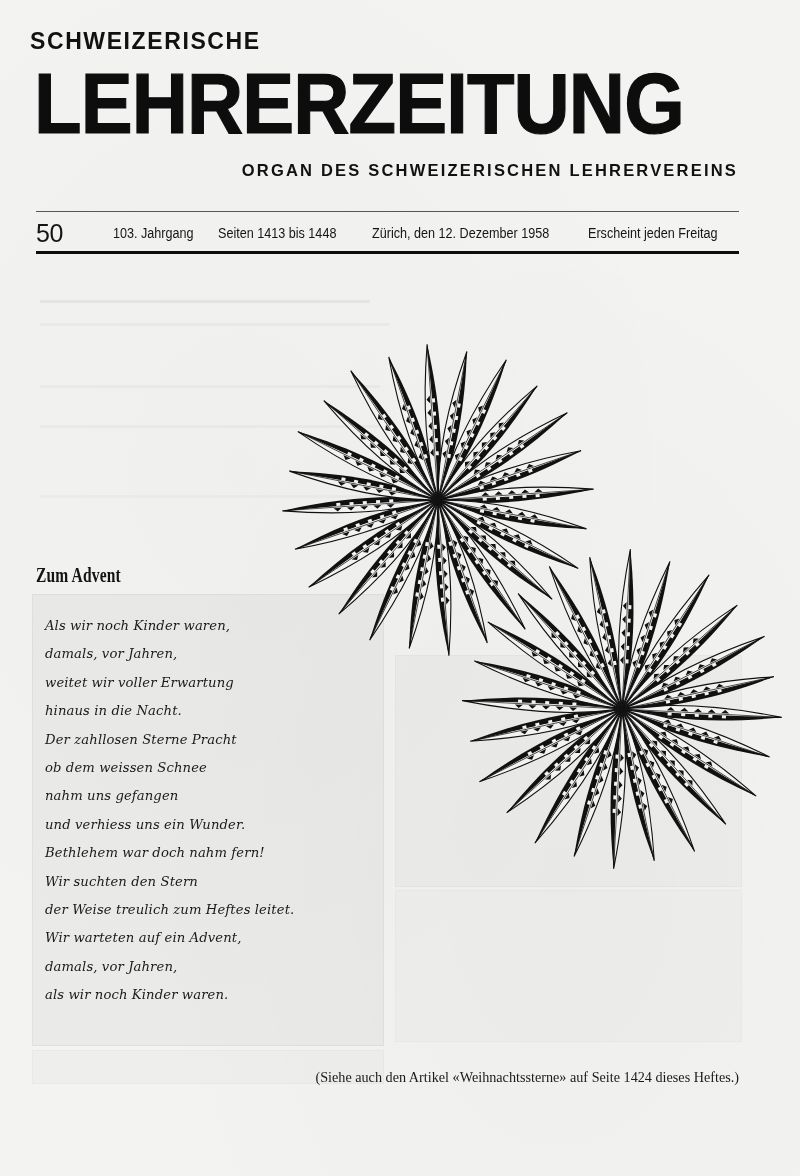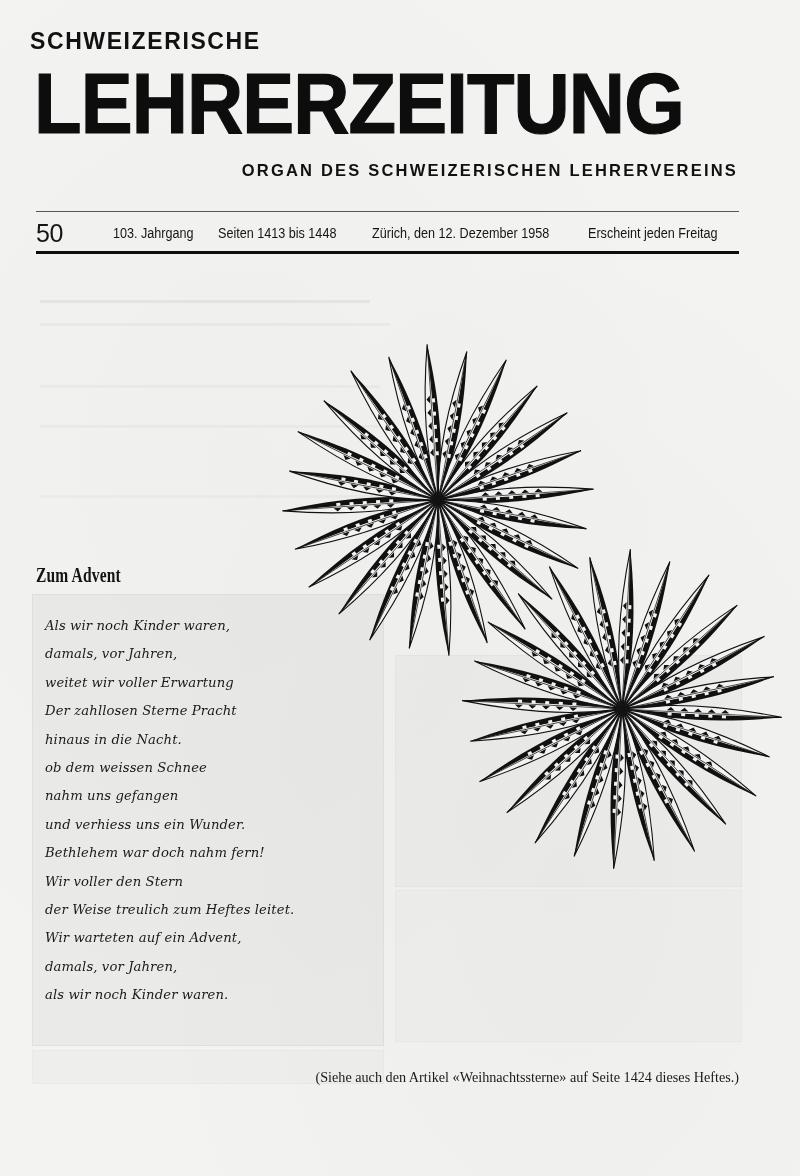--- a/index.html
+++ b/index.html
@@ -932,27 +932,27 @@
         </g>
         <circle cx="622" cy="709" r="4" fill="#111111"></circle>
       </g>
     </svg>
 
   <div class="poem-title">Zum Advent</div>
   <ul class="poem" id="poem-lines">
       <li>Als wir noch Kinder waren,</li>
       <li>damals, vor Jahren,</li>
       <li>weitet wir voller Erwartung</li>
+      <li>hinaus in die Nacht.</li>
       <li>Der zahllosen Sterne Pracht</li>
-      <li>hinaus in die Nacht.</li>
       <li>ob dem weissen Schnee</li>
       <li>nahm uns gefangen</li>
       <li>und verhiess uns ein Wunder.</li>
       <li>Bethlehem war doch nahm fern!</li>
-      <li>Wir voller den Stern</li>
+      <li>Wir suchten den Stern</li>
       <li>der Weise treulich zum Heftes leitet.</li>
       <li>Wir warteten auf ein Advent,</li>
       <li>damals, vor Jahren,</li>
       <li>als wir noch Kinder waren.</li>
     </ul>
 
   <div class="footnote">(Siehe auch den Artikel «Weihnachtssterne» auf Seite 1424 dieses Heftes.)</div>
 </div>
 
 </body></html>

